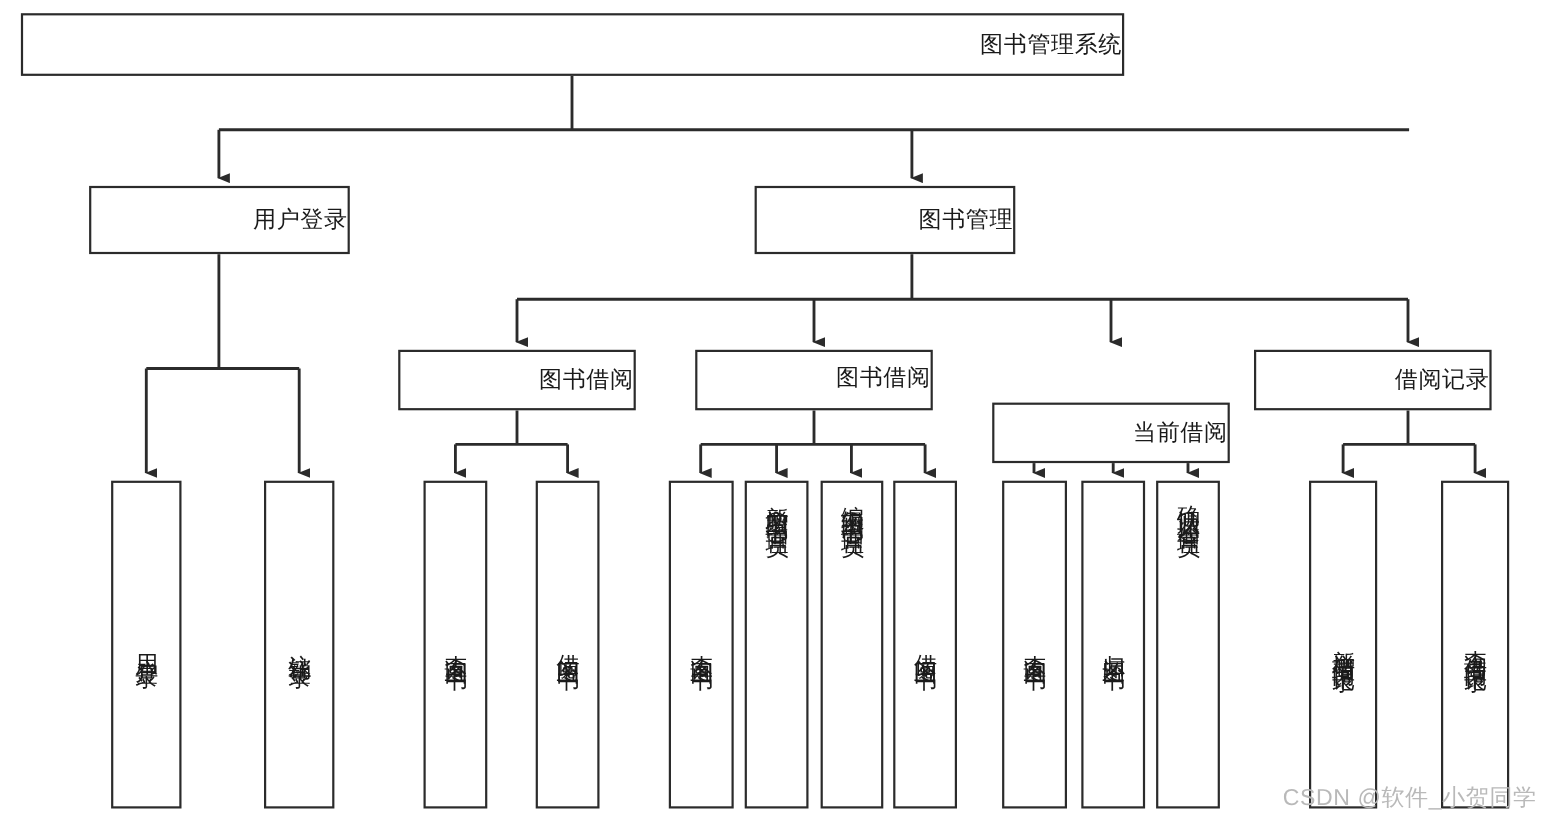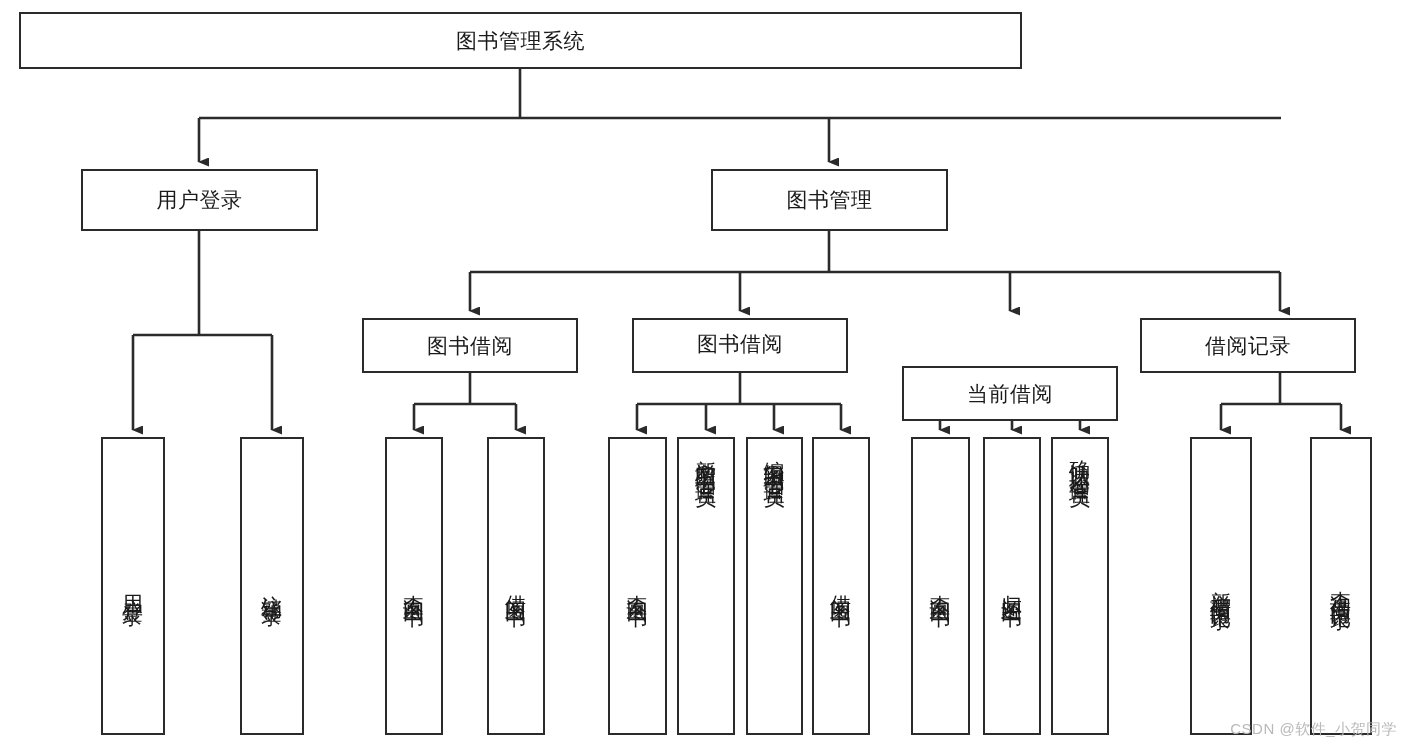--- a/index.html
+++ b/index.html
@@ -21,21 +21,21 @@
     width: 1405px;
     height: 747px;
   }
   .node-box {
     position: absolute;
     box-sizing: border-box;
     border: 2px solid #2b2b2b;
     background: #ffffff;
     display: flex;
     align-items: center;
-    justify-content: center;
+    justify-content: flex-end;
   }
   .node-label-h {
     font-size: 21px;
     color: #1a1a1a;
     line-height: 1.1;
     white-space: nowrap;
     letter-spacing: 0.5px;
   }
   .node-label-v {
     writing-mode: vertical-rl;
@@ -60,21 +60,21 @@
     left: 0;
     top: 0;
     width: 1405px;
     height: 747px;
     pointer-events: none;
   }
   #watermark {
     position: absolute;
     right: 8px;
     bottom: 8px;
-    font-size: 15px;
+    font-size: 21px;
     color: #b9b9b9;
     white-space: nowrap;
     letter-spacing: 0.5px;
   }
 </style>
 </head>
 <body>
 
 <div id="diagram-root">
 
@@ -129,21 +129,21 @@
   </svg>
 
   <div class="node-box" id="node-root" style="left: 19px; top: 12px; width: 1003px; height: 57px;">
     <span class="node-label-h">图书管理系统</span>
   </div>
 
   <div id="level2-layer">
       <div class="node-box" style="left: 81px; top: 169px; width: 237px; height: 62px;">
         <span class="node-label-h">用户登录</span>
       </div>
-      <div class="node-box" style="left: 711px; top: 169px; width: 237px; height: 62px;">
+      <div class="node-box" style="left: 686px; top: 169px; width: 237px; height: 62px;">
         <span class="node-label-h">图书管理</span>
       </div>
     </div>
   <div id="level3-layer">
       <div class="node-box" style="left: 362px; top: 318px; width: 216px; height: 55px;">
         <span class="node-label-h">图书借阅</span>
       </div>
       <div class="node-box" style="left: 632px; top: 318px; width: 216px; height: 55px; font-family: Liberation Mono, monospace;">
         <span class="node-label-h">图书借阅</span>
       </div>

